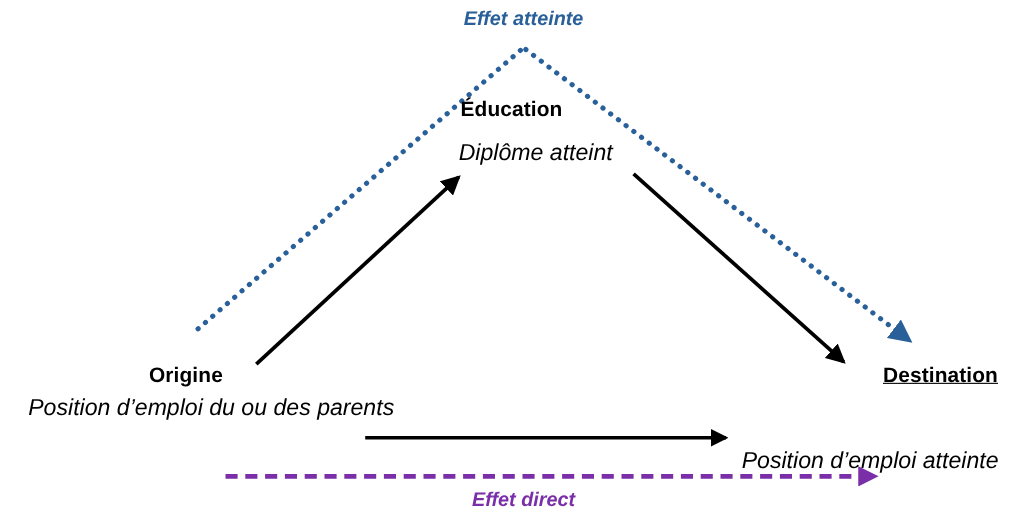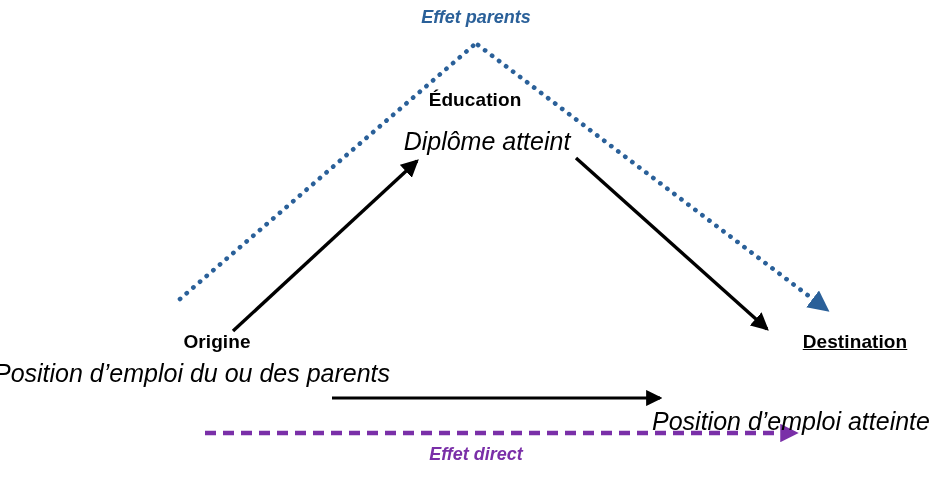--- a/index.html
+++ b/index.html
@@ -30,21 +30,21 @@
     color: #000000;
     line-height: 1.05;
   }
   .node-title {
     font-weight: bold;
     font-size: 19px;
     letter-spacing: 0.1px;
   }
   .node-sub {
     font-style: italic;
-    font-size: 25px;
+    font-size: 21px;
   }
   .edge-label {
     position: absolute;
     white-space: nowrap;
     font-style: italic;
     font-size: 18px;
     line-height: 1.05;
   }
   .indirect-label { color: #2a6099; font-weight: bold; }
   .direct-label   { color: #7a2fa8; font-weight: bold; font-style: italic; }
@@ -77,25 +77,25 @@
 
     <line x1="233" y1="331" x2="417" y2="161" stroke="#000000" stroke-width="3.4" marker-end="url(#arrow-black)"></line>
 
     <line x1="576" y1="158" x2="767" y2="329" stroke="#000000" stroke-width="3.4" marker-end="url(#arrow-black)"></line>
 
     <line x1="332" y1="398" x2="660" y2="398" stroke="#000000" stroke-width="3.1" marker-end="url(#arrow-black)"></line>
 
     <line x1="205" y1="433" x2="788" y2="433" stroke="#7a2fa8" stroke-width="4.4" stroke-dasharray="11 7" marker-end="url(#arrow-purple)"></line>
   </svg>
 
-  <div class="node-label node-title ctr" style="left:475px; top:90px;">Éducation</div>
+  <div class="node-label node-title ctr" style="left:465px; top:90px;">Éducation</div>
   <div class="node-label node-sub ctr" style="left:487px; top:128px;">Diplôme atteint</div>
 
-  <div class="node-label node-title ctr" style="left:169px; top:332px;margin-left:48px;">Origine</div>
+  <div class="node-label node-title ctr" style="left:169px; top:332px;">Origine</div>
   <div class="node-label node-sub ctr" style="left:192px; top:360px;text-align:center;">Position d’emploi du ou des parents</div>
 
   <div class="node-label node-title ctr" style="left:855px; top:332px;text-decoration:underline;">Destination</div>
   <div class="node-label node-sub ctr" style="left:791px; top:360px;margin-top:48px;">Position d’emploi atteinte</div>
 
-  <div class="edge-label indirect-label ctr" style="left:476px; top:8px;">Effet parents</div>
+  <div class="edge-label indirect-label ctr" style="left:476px; top:8px;">Effet atteinte</div>
   <div class="edge-label direct-label ctr" style="left:476px; top:445px;">Effet direct</div>
 
 </div>
 
 </body></html>

